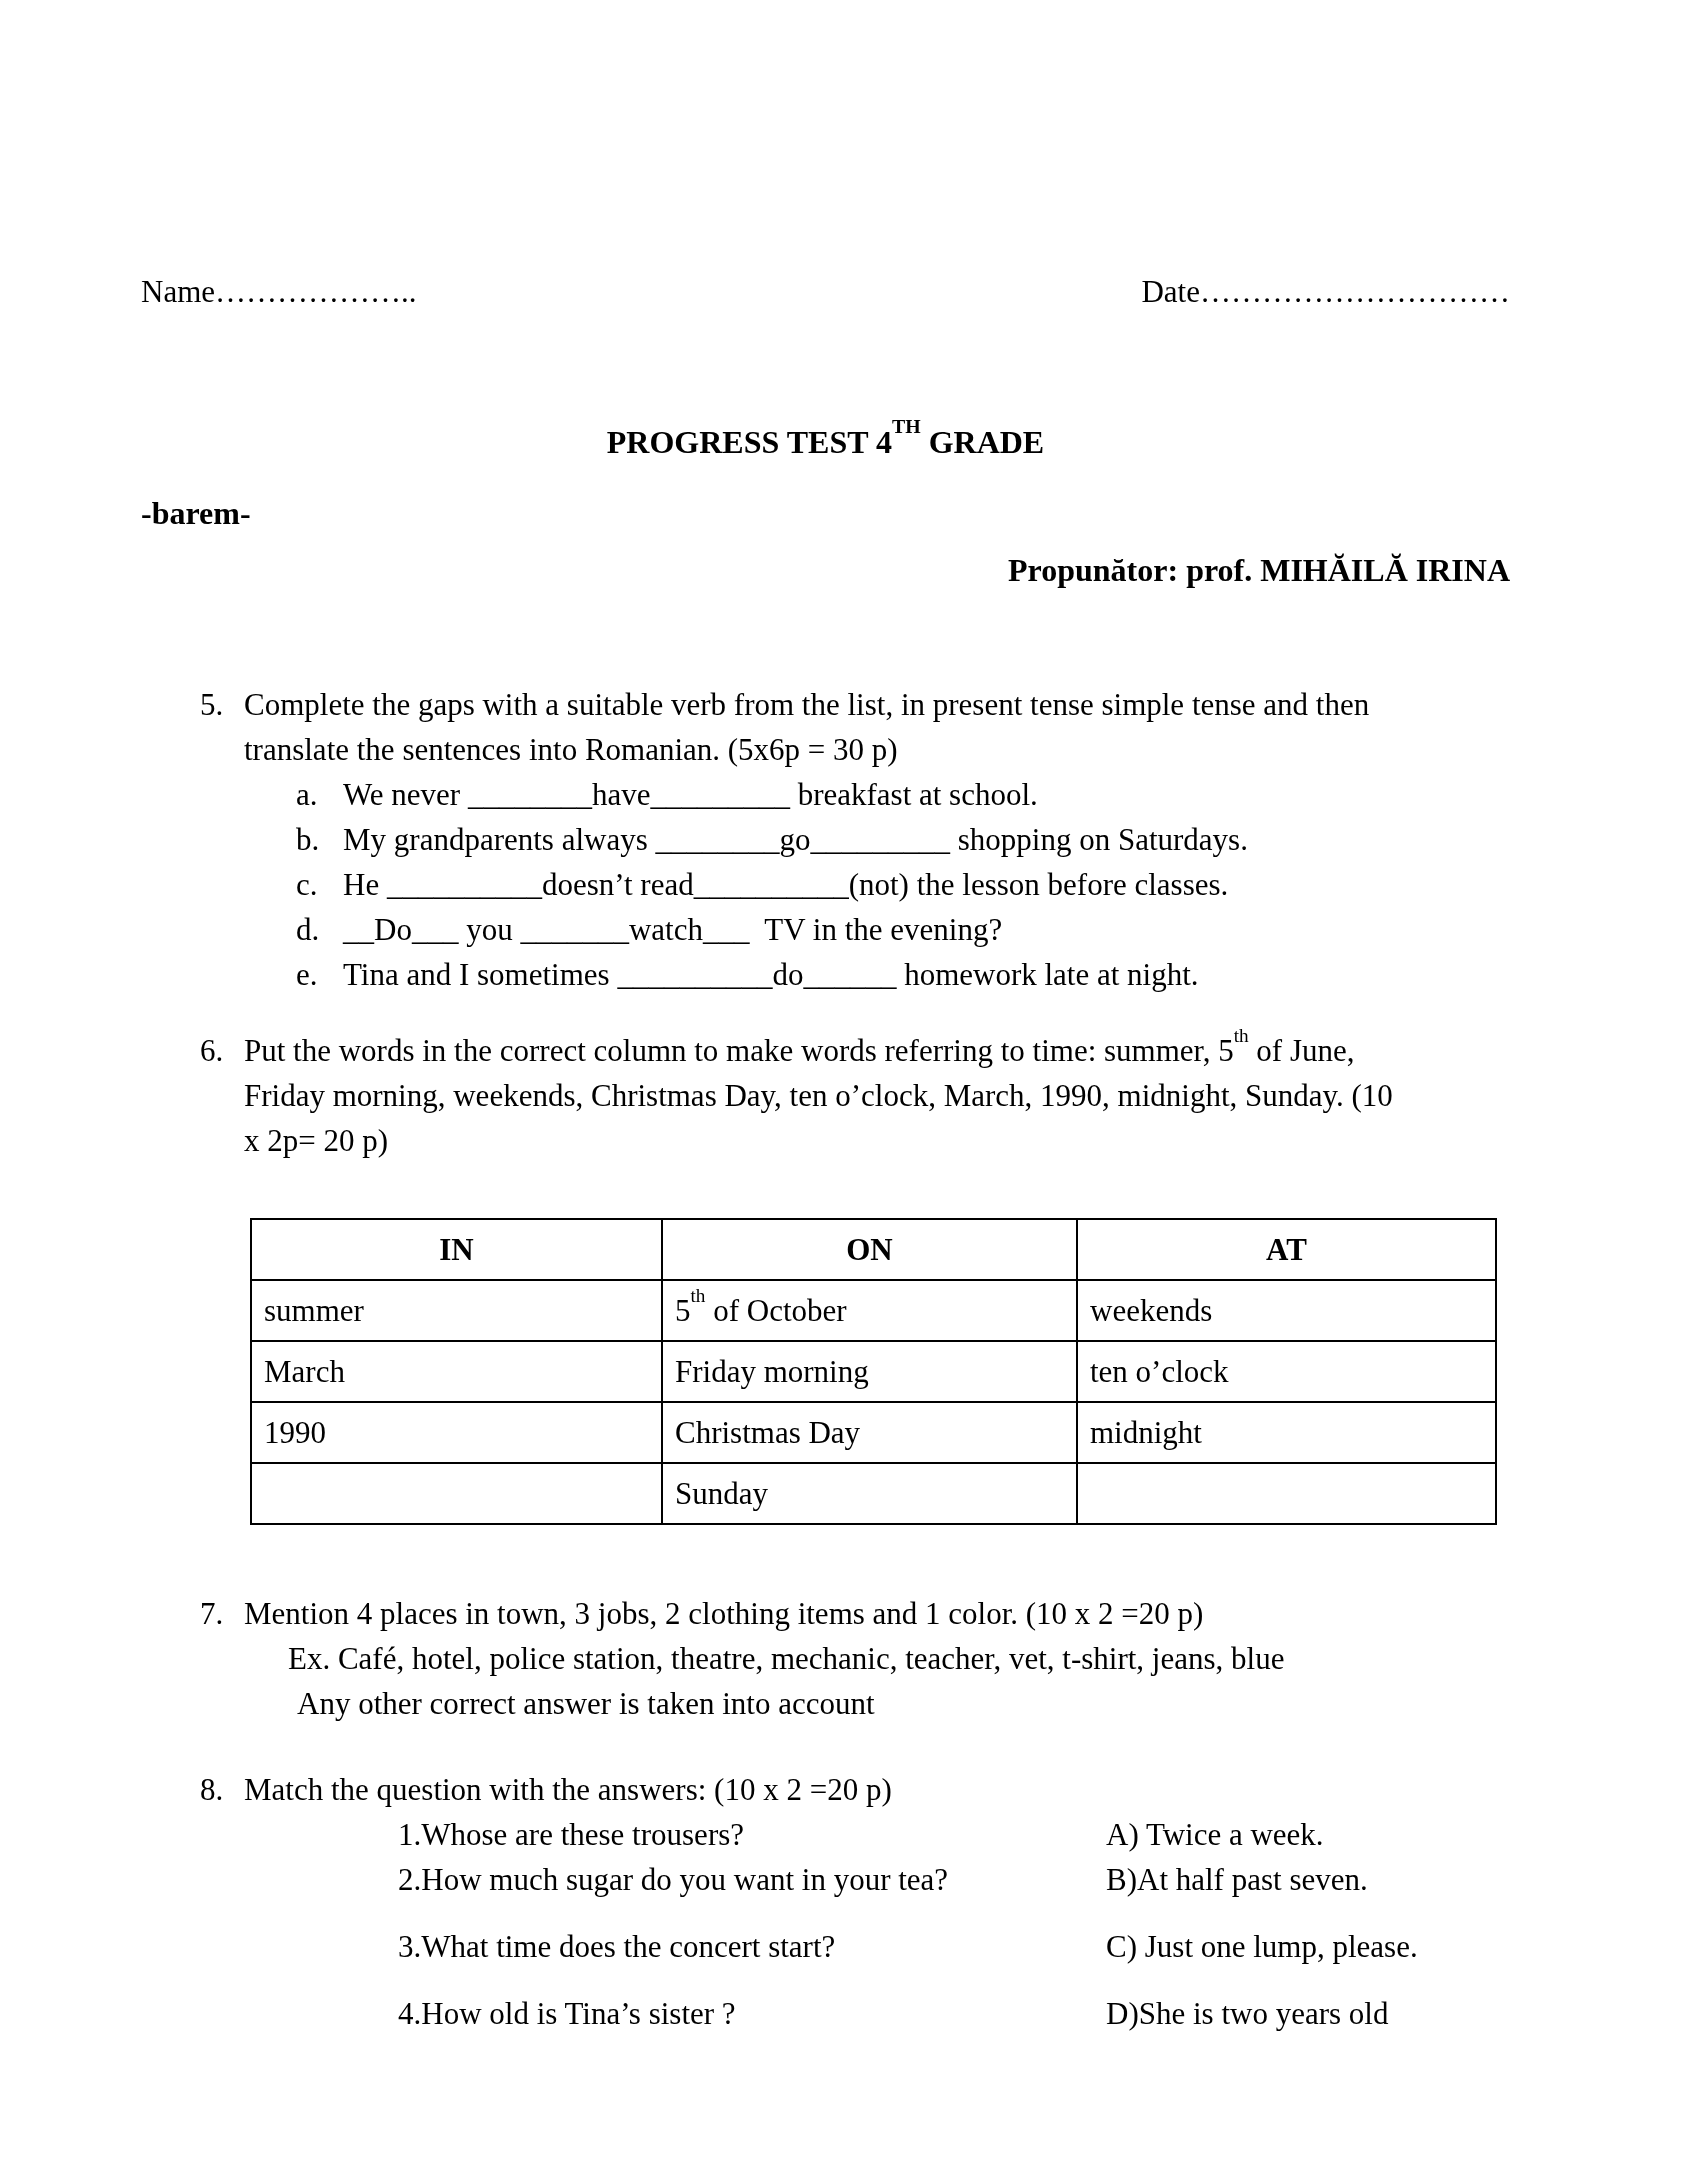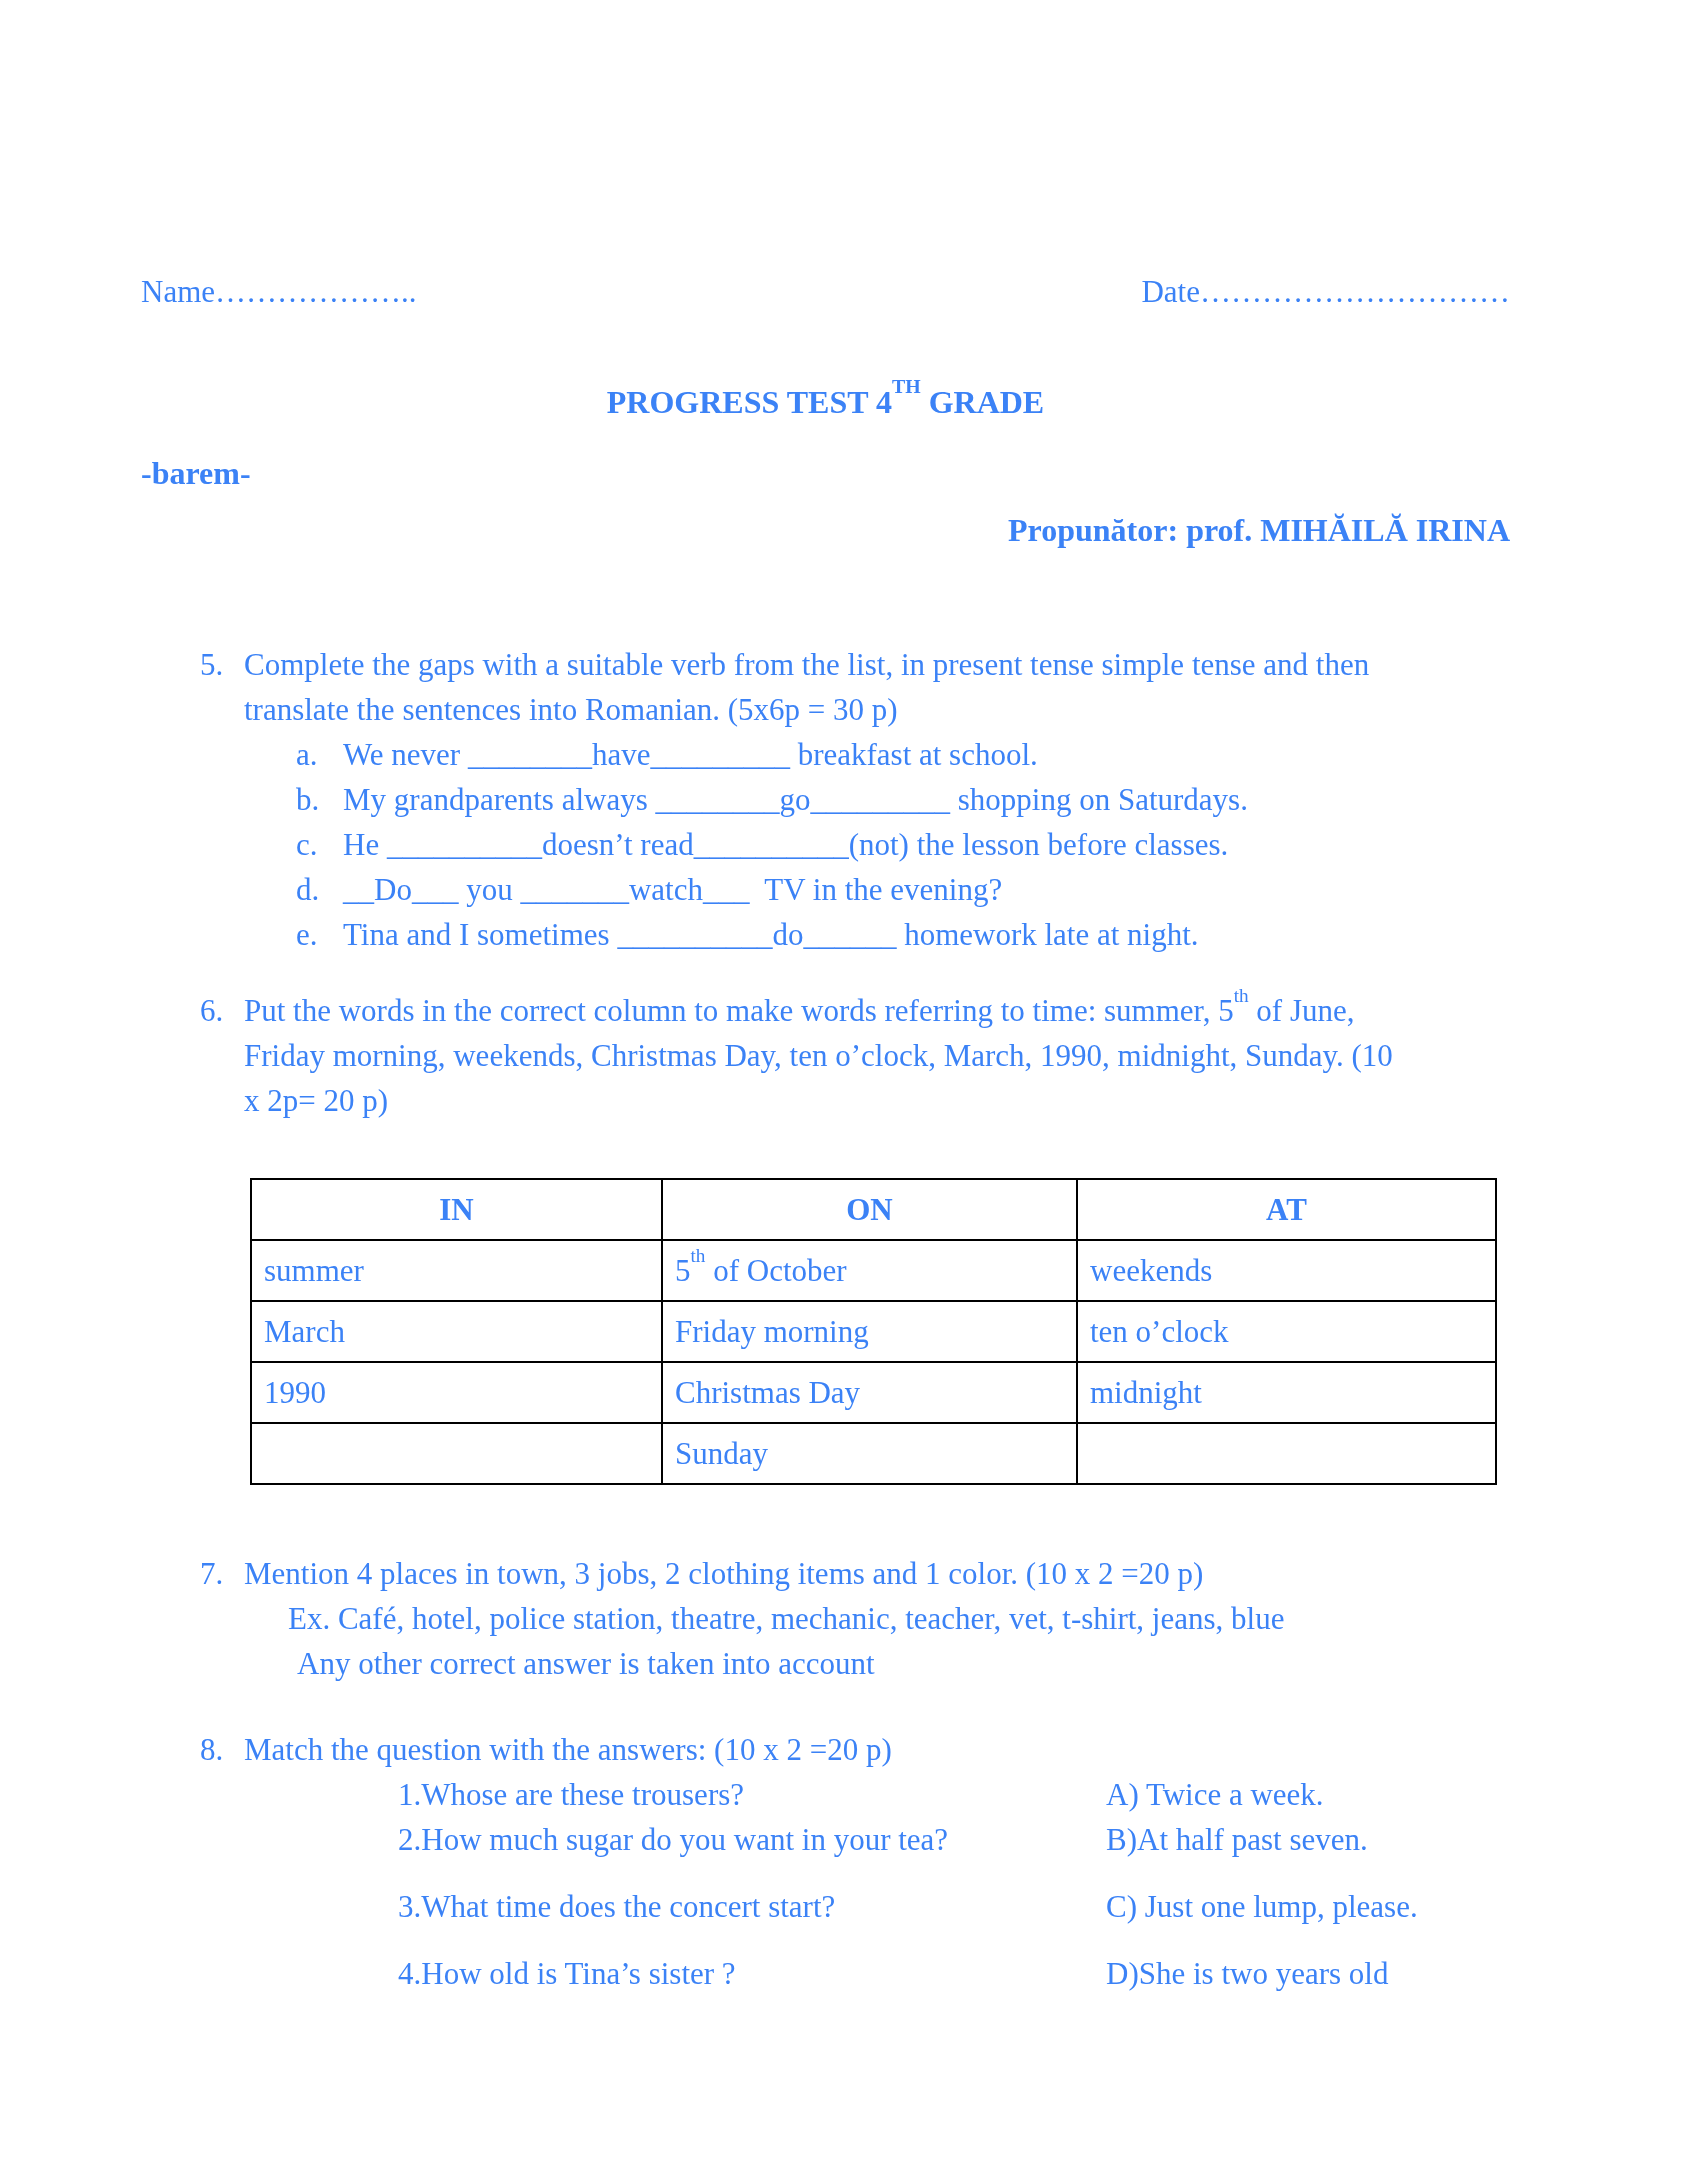--- a/index.html
+++ b/index.html
@@ -3,31 +3,31 @@
 <meta charset="utf-8">
 <style>
   * { box-sizing: border-box; }
   html, body { margin: 0; padding: 0; background: #ffffff; }
 
   .page {
     position: relative;
     width: 1683px;
     height: 2178px;
     background: #ffffff;
-    color: #3b82f6;
+    color: #000000;
     font-family: "Liberation Serif", "DejaVu Serif", serif;
     font-size: 31px;
     line-height: 45px;
     padding: 269px 173px 0 141px;
     overflow: hidden;
   }
 
   .header-row { display: flex; justify-content: space-between; }
 
-  .title    { text-align: center; font-weight: bold; font-size: 32px; margin-top: 66px; }
+  .title    { text-align: center; font-weight: bold; font-size: 32px; margin-top: 106px; }
   .subtitle { font-weight: bold; font-size: 32px; margin-top: 26px; }
   .author   { text-align: right;  font-weight: bold; font-size: 32px; margin-top: 12px; }
 
   .sup { font-size: 0.62em; position: relative; top: -0.42em; line-height: 0; }
 
   .q-row  { display: flex; align-items: flex-start; }
   .q-num  { flex: 0 0 44px; margin-left: 59px; }
   .q-body { flex: 1; }
   .line   { display: block; }
 

